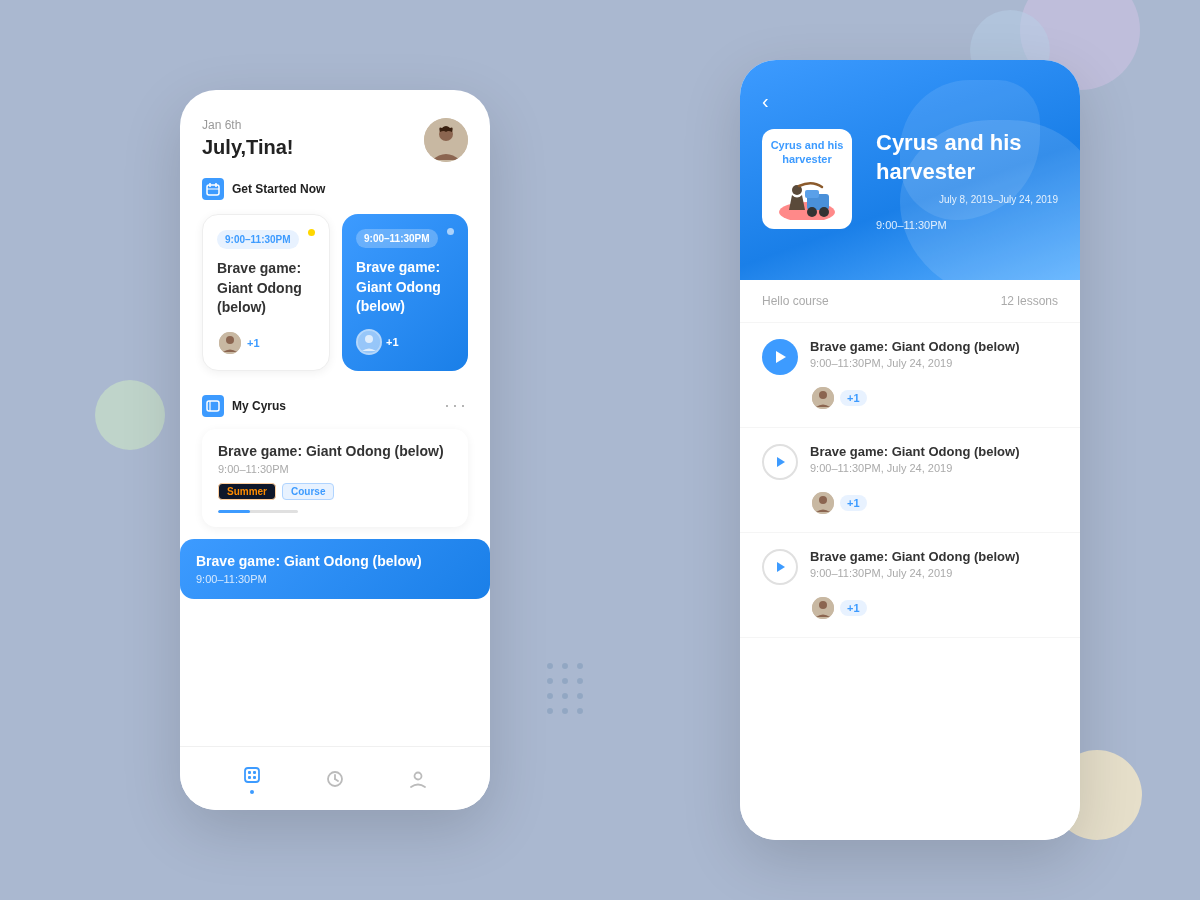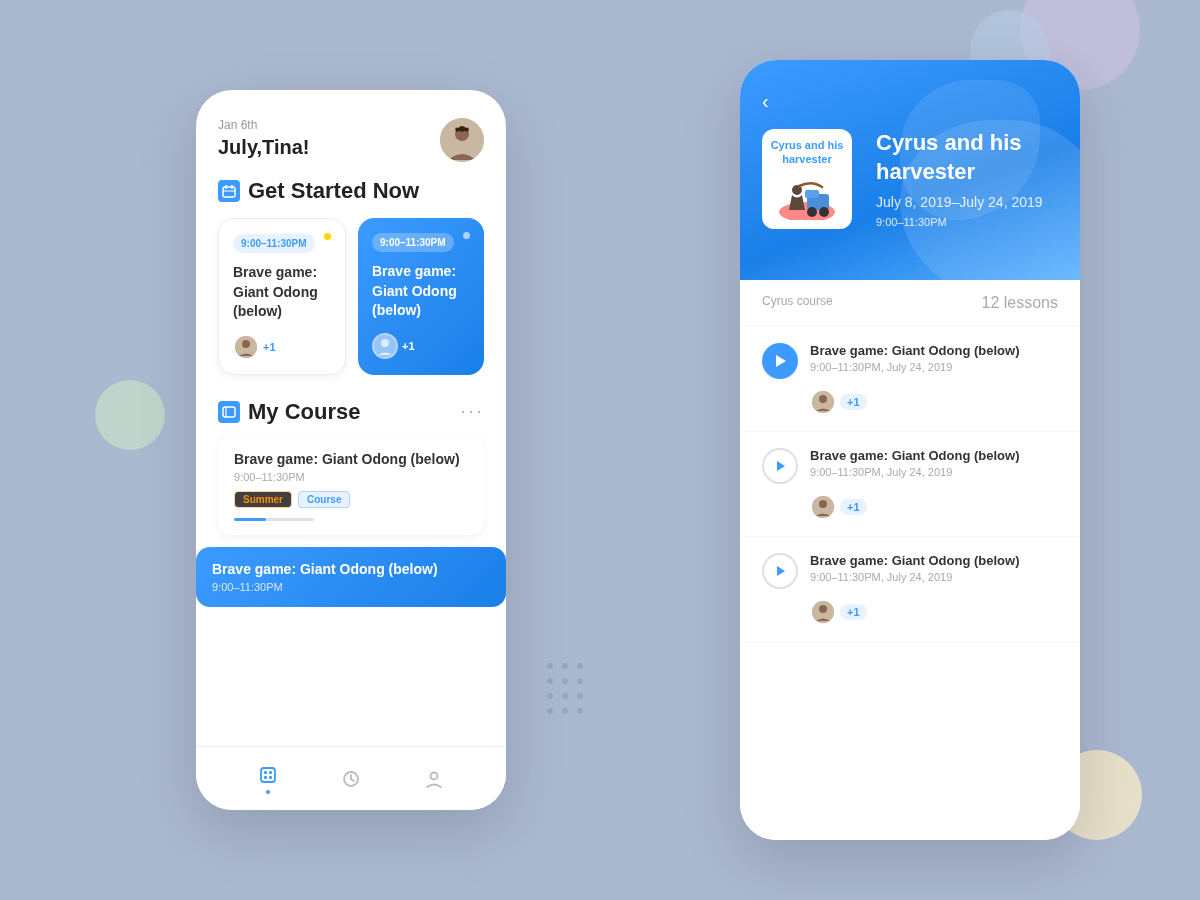--- a/index.html
+++ b/index.html
@@ -25,21 +25,21 @@
       background: #fff;
       border-radius: 36px;
       box-shadow: 0 20px 60px rgba(0,0,0,0.15);
       overflow: hidden;
     }
 
     
     .phone-left {
       width: 310px;
       height: 720px;
-      left: 196px;
+      left: 180px;
       top: 90px;
     }
 
     .phone-left-content {
       padding: 28px 22px 0;
       height: 100%;
       overflow: hidden;
     }
 
     
@@ -69,21 +69,21 @@
       align-items: center;
       justify-content: center;
       font-size: 20px;
     }
 
     
     .section-title {
       display: flex;
       align-items: center;
       gap: 8px;
-      font-size: 22px;
+      font-size: 12px;
       font-weight: 700;
       color: #222;
       margin-bottom: 14px;
     }
     .section-icon {
       width: 22px;
       height: 22px;
       background: #3d9bff;
       border-radius: 4px;
       display: flex;
@@ -235,21 +235,21 @@
       display: flex;
       gap: 6px;
       margin-bottom: 10px;
     }
     .tag {
       padding: 2px 8px;
       border-radius: 4px;
       font-size: 10px;
       font-weight: 600;
     }
-    .tag-orange { background: #404040; color: #ff8c00; border: 1px solid #ffd0a0; }
+    .tag-orange { background: #0f172a; color: #ff8c00; border: 1px solid #ffd0a0; }
     .tag-blue { background: #e8f2ff; color: #3d9bff; border: 1px solid #b0d4ff; }
 
     .progress-bar {
       width: 80px;
       height: 3px;
       background: #e0e0e0;
       border-radius: 2px;
       overflow: hidden;
     }
     .progress-fill {
@@ -386,23 +386,24 @@
 
     .course-info { flex: 1; }
     .course-big-title {
       font-size: 22px;
       font-weight: 700;
       color: #fff;
       line-height: 1.3;
       margin-bottom: 8px;
     }
     .course-date {
-      font-size: 14px;
+      font-size: 10px;
       color: rgba(255,255,255,0.85);
-      margin-bottom: 6px;
+      margin-bottom: 14px;
+      text-align: right;
     }
     .course-time-info {
       font-size: 11px;
       color: rgba(255,255,255,0.85);
     }
 
     
     .white-content {
       background: #fff;
       flex: 1;
@@ -415,21 +416,21 @@
       display: flex;
       justify-content: space-between;
       padding: 14px 22px;
       border-bottom: 1px solid #f5f5f5;
     }
     .meta-label {
       font-size: 12px;
       color: #aaa;
     }
     .meta-value {
-      font-size: 16px;
+      font-size: 12px;
       color: #aaa;
     }
 
     
     .lesson-item {
       padding: 16px 22px;
       border-bottom: 1px solid #f5f5f5;
     }
     .lesson-row {
       display: flex;
@@ -602,21 +603,21 @@
     </div>
 
     <div class="my-course-header">
       <div class="section-title" style="margin-bottom:0">
         <div class="section-icon">
           <svg width="14" height="14" viewBox="0 0 14 14" fill="white">
             <rect x="1" y="2" width="12" height="10" rx="2" fill="none" stroke="white" stroke-width="1.5"></rect>
             <line x1="4" y1="2" x2="4" y2="12" stroke="white" stroke-width="1.2"></line>
           </svg>
         </div>
-        <span>My Course</span>
+        <span>My Cyrus</span>
       </div>
       <span class="dots-menu">···</span>
     </div>
 
     <div class="course-card" style="margin-top:12px">
       <div class="course-name">Brave game: Giant Odong (below)</div>
       <div class="course-time">9:00–11:30PM</div>
       <div class="tags-row">
         <span class="tag tag-orange">Summer</span>
         <span class="tag tag-blue">Course</span>
@@ -696,21 +697,21 @@
         <div class="course-big-title">Cyrus and his harvester</div>
         <div class="course-date">July 8, 2019–July 24, 2019</div>
         <div class="course-time-info">9:00–11:30PM</div>
       </div>
     </div>
   </div>
 
   <div class="white-content">
 
     <div class="course-meta-bar">
-      <span class="meta-label">Cyrus course</span>
+      <span class="meta-label">Hello course</span>
       <span class="meta-value">12 lessons</span>
     </div>
 
     <div class="lesson-item">
       <div class="lesson-row">
         <div class="play-btn">
           <div class="play-icon"></div>
         </div>
         <div class="lesson-info">
           <div class="lesson-name">Brave game: Giant Odong (below)</div>

